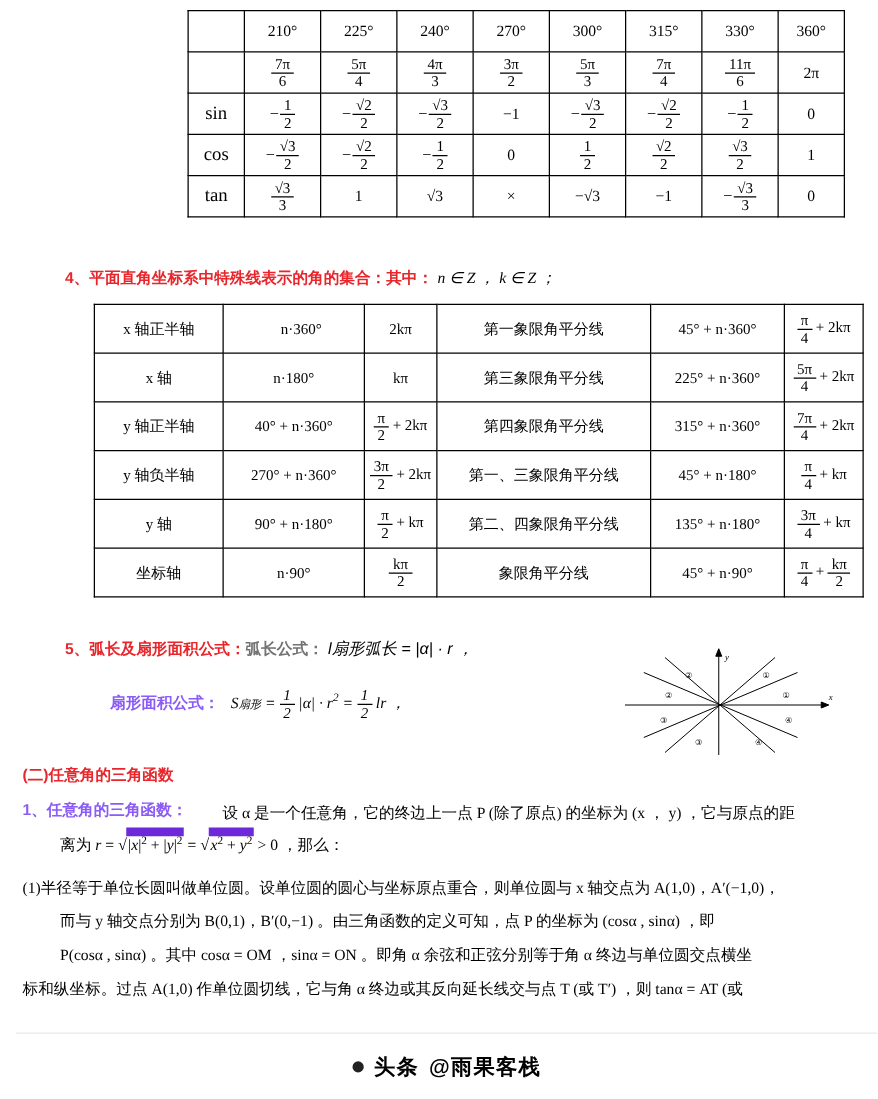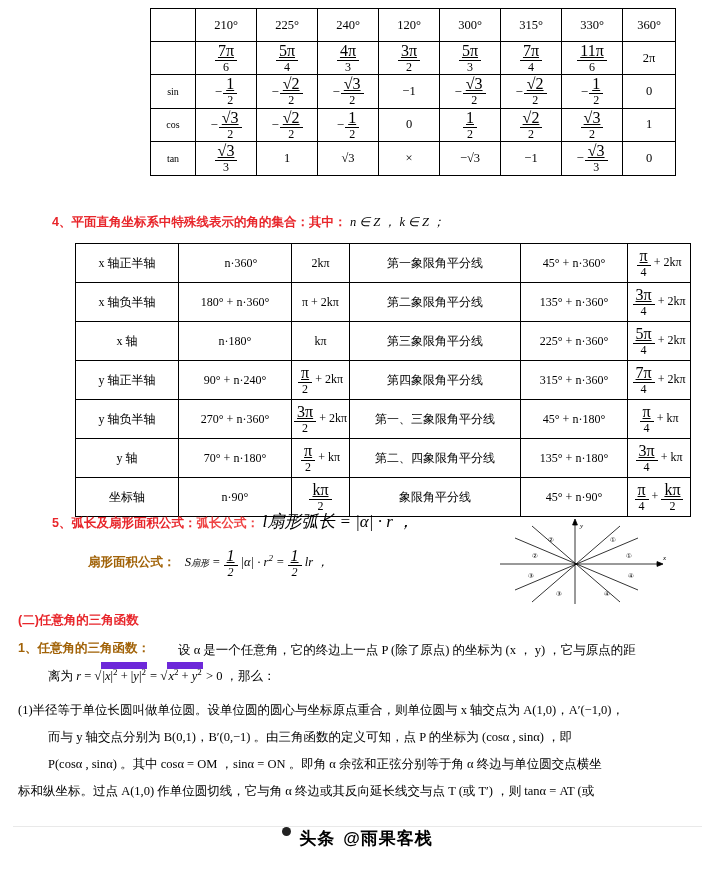--- a/index.html
+++ b/index.html
@@ -16,49 +16,49 @@
   table.grid td, table.grid th{
     border:1px solid #000;
     text-align:center;
     vertical-align:middle;
     font-family:"Liberation Serif", serif;
   }
 
   
   .t1{position:absolute;left:150px;top:8px;}
   .t1 td{height:30px;font-size:12.5px;}
-  .t1 .lbl{font-size:10px;width:42px;}
+  .t1 .lbl{font-size:15px;width:42px;}
   .t1 .cell{width:58px;}
   .t1 .last{width:50px;}
 
   
   .frac{display:inline-block;vertical-align:middle;text-align:center;line-height:1.05;}
-  .frac .num{display:block;border-bottom:1px solid #000;padding:0 3px;font-size:16px;text-decoration:underline;}
+  .frac .num{display:block;border-bottom:1px solid #000;padding:0 3px;font-size:12px;}
   .frac .den{display:block;padding:0 3px;font-size:12px;}
   .neg{display:inline-block;vertical-align:middle;padding-right:1px;font-size:13px;}
   .sqrt{display:inline-block;}
   .radsign{font-size:13px;}
   .radicand{border-top:7px solid #6d28d9;padding:0 1px;}
 
   
   .redhead{
     position:absolute;
     color:#e8262b;
     font-weight:bold;
     font-size:12.5px;
     font-family:"Liberation Sans", sans-serif;
   }
   .bluehead{
     position:absolute;
-    color:#a16207;
+    color:#8b5cf6;
     font-weight:bold;
     font-size:12.5px;
     font-family:"Liberation Sans", sans-serif;
   }
-  .mixhead .blue{color:#ef4444;}
+  .mixhead .blue{color:#737373;}
   .mixhead .blk{color:#000;font-weight:normal;}
 
   
   .t2{position:absolute;left:75px;top:243px;}
   .t2 td{height:36px;font-size:12px;}
   .t2 .c1{width:100px;}
   .t2 .c2{width:98px;padding-left:13px;}
   .t2 .c3{width:55px;}
   .t2 .c4{width:168px;}
   .t2 .c5{width:104px;}
@@ -68,38 +68,38 @@
   .txt{position:absolute;font-size:12.5px;line-height:20px;}
   .ital{font-style:italic;}
 
   
   .fig{position:absolute;left:470px;top:516px;width:210px;height:95px;}
 
   
   .footer{
     position:absolute;left:13px;right:0;bottom:0;height:52px;
     background:#fff;border-top:1px solid #e9e9e9;
-    display:flex;justify-content:center;gap:8px;margin-top:48px;
+    display:flex;align-items:center;justify-content:center;gap:8px;margin-top:48px;
   }
   .tt-title{font-size:17px;font-weight:bold;font-family:"Liberation Sans", sans-serif;letter-spacing:1px;}
   .tt-dot{width:9px;height:9px;border-radius:50%;background:#222;display:inline-block;}
 </style>
 </head>
 <body>
 
 <div class="page">
 
   <table class="grid t1">
     <tbody>
         <tr>
       <td class="lbl"></td>
       <td class="cell"><span>210°</span></td>
       <td class="cell"><span>225°</span></td>
       <td class="cell"><span>240°</span></td>
-      <td class="cell"><span>120°</span></td>
+      <td class="cell"><span>270°</span></td>
       <td class="cell"><span>300°</span></td>
       <td class="cell"><span>315°</span></td>
       <td class="cell"><span>330°</span></td>
       <td class="last"><span>360°</span></td>
     </tr>
     <tr>
       <td></td>
       <td><span class="frac"><span class="num">7π</span><span class="den">6</span></span></td>
       <td><span class="frac"><span class="num">5π</span><span class="den">4</span></span></td>
       <td><span class="frac"><span class="num">4π</span><span class="den">3</span></span></td>
@@ -155,73 +155,65 @@
     <tbody>
         <tr>
       <td class="c1">x 轴正半轴</td>
       <td class="c2">n·360°</td>
       <td class="c3">2kπ</td>
       <td class="c4">第一象限角平分线</td>
       <td class="c5">45° + n·360°</td>
       <td class="c6"><span class="frac"><span class="num">π</span><span class="den">4</span></span> + 2kπ</td>
     </tr>
     <tr>
-      <td>x 轴负半轴</td>
-      <td>180° + n·360°</td>
-      <td>π + 2kπ</td>
-      <td>第二象限角平分线</td>
-      <td>135° + n·360°</td>
-      <td><span class="frac"><span class="num">3π</span><span class="den">4</span></span> + 2kπ</td>
-    </tr>
-    <tr>
       <td>x 轴</td>
       <td>n·180°</td>
       <td>kπ</td>
       <td>第三象限角平分线</td>
       <td>225° + n·360°</td>
       <td><span class="frac"><span class="num">5π</span><span class="den">4</span></span> + 2kπ</td>
     </tr>
     <tr>
       <td>y 轴正半轴</td>
-      <td>90° + n·240°</td>
+      <td>40° + n·360°</td>
       <td><span class="frac"><span class="num">π</span><span class="den">2</span></span> + 2kπ</td>
       <td>第四象限角平分线</td>
       <td>315° + n·360°</td>
       <td><span class="frac"><span class="num">7π</span><span class="den">4</span></span> + 2kπ</td>
     </tr>
     <tr>
       <td>y 轴负半轴</td>
       <td>270° + n·360°</td>
       <td><span class="frac"><span class="num">3π</span><span class="den">2</span></span> + 2kπ</td>
       <td>第一、三象限角平分线</td>
       <td>45° + n·180°</td>
       <td><span class="frac"><span class="num">π</span><span class="den">4</span></span> + kπ</td>
     </tr>
     <tr>
       <td>y 轴</td>
-      <td>70° + n·180°</td>
+      <td>90° + n·180°</td>
       <td><span class="frac"><span class="num">π</span><span class="den">2</span></span> + kπ</td>
       <td>第二、四象限角平分线</td>
       <td>135° + n·180°</td>
       <td><span class="frac"><span class="num">3π</span><span class="den">4</span></span> + kπ</td>
     </tr>
     <tr>
       <td>坐标轴</td>
       <td>n·90°</td>
       <td><span class="frac"><span class="num">kπ</span><span class="den">2</span></span></td>
       <td>象限角平分线</td>
       <td>45° + n·90°</td>
       <td><span class="frac"><span class="num">π</span><span class="den">4</span></span> + <span class="frac"><span class="num">kπ</span><span class="den">2</span></span></td>
     </tr>
   </tbody>
     </table>
 
   <div class="redhead mixhead" style="left:52px;top:510px;">
     <span>5、</span><span>弧长及扇形面积公式：</span><span class="blue">弧长公式：</span>
-    <span class="blk ital" style="font-family:Liberation Serif, serif;font-size:17px;text-align:center;">l扇形弧长 = |α| · r ，</span>
+    <span class="blk ital" style="font-family:Liberation Sans, sans-serif;font-size:13px;text-align:center;">l扇形弧长 = |α| · r ，</span>
   </div>
 
   <div class="txt" style="left:88px;top:548px;width:400px;">
     <span class="bluehead" style="position:static;">扇形面积公式：</span>
     <span class="ital" style="margin-left:6px;">
       S<span style="font-size:9px;">扇形</span> =
       <span class="frac"><span class="num">1</span><span class="den">2</span></span>
       |α| · r<sup style="font-size:9px;">2</sup> =
       <span class="frac"><span class="num">1</span><span class="den">2</span></span>
       lr ，

